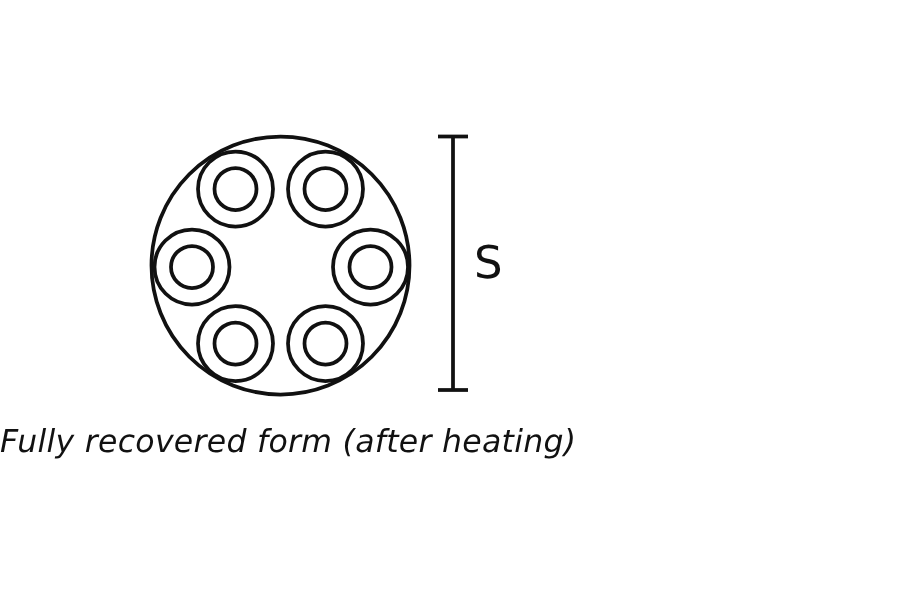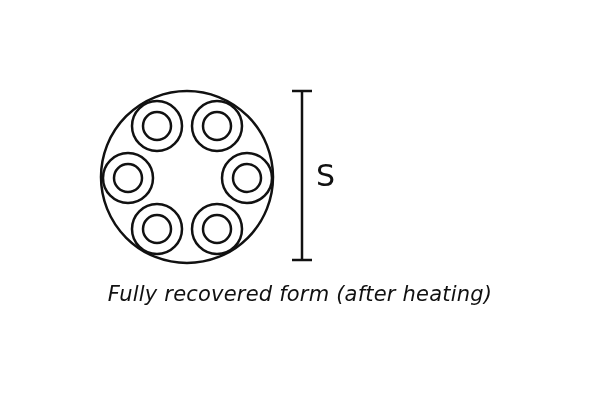--- a/index.html
+++ b/index.html
@@ -1,20 +1,19 @@
 <!DOCTYPE html>
 <html><head>
 <meta charset="utf-8">
 <style>
   html, body { margin: 0; padding: 0; background: #ffffff; }
   body { width: 600px; height: 400px; position: relative; overflow: hidden; }
   #diagram { position: absolute; left: 0; top: 0; }
   .caption {
     position: absolute; left: 0; top: 282px; width: 600px;
-    text-align: center;
     font-family: "DejaVu Sans", sans-serif;
     font-style: italic; font-size: 21px; color: #111111;
     letter-spacing: 0.2px;
   }
   .s-label {
     position: absolute; left: 316px; top: 158px;
     font-family: "DejaVu Sans", sans-serif;
     font-size: 30px; color: #111111;
   }
 </style>

